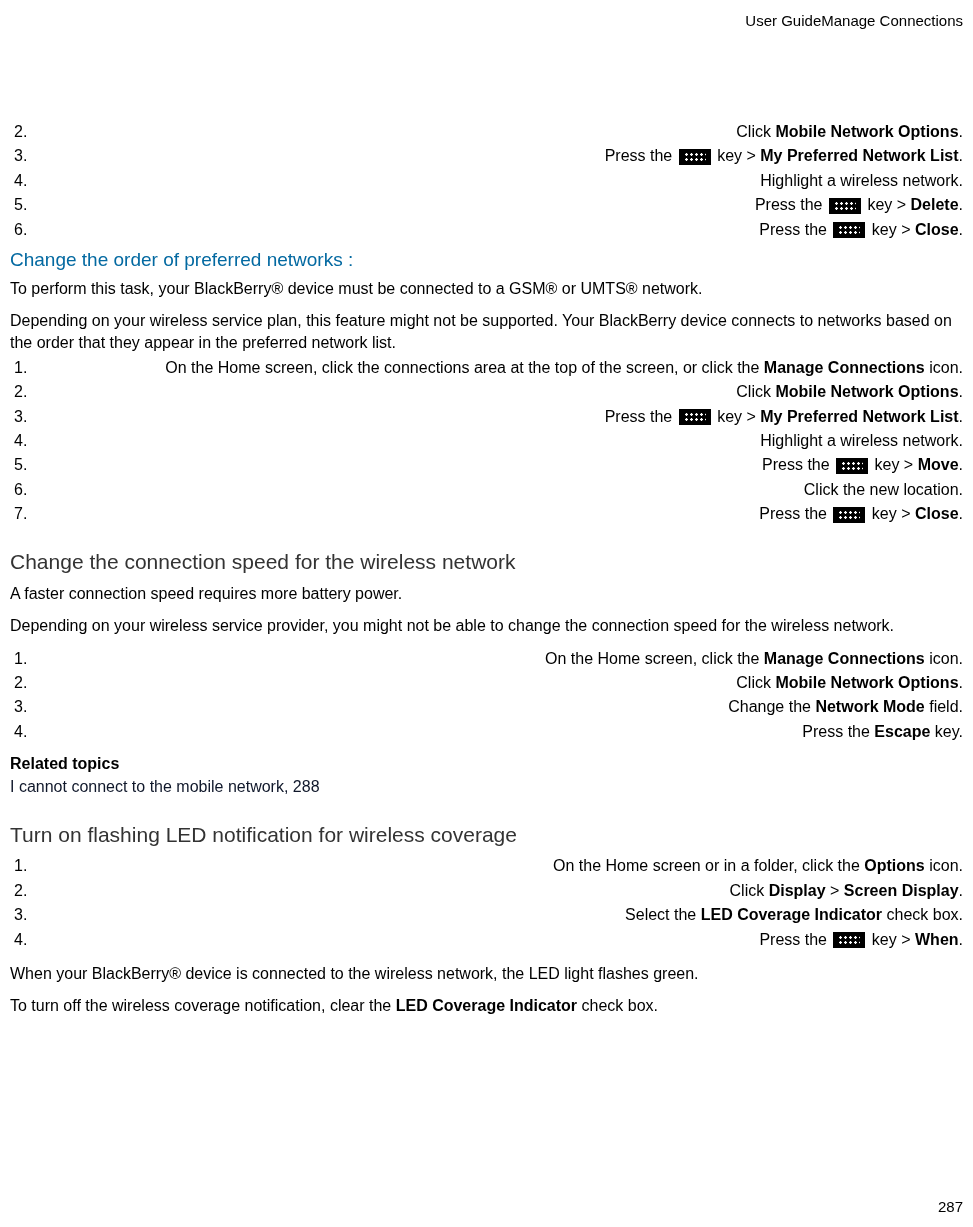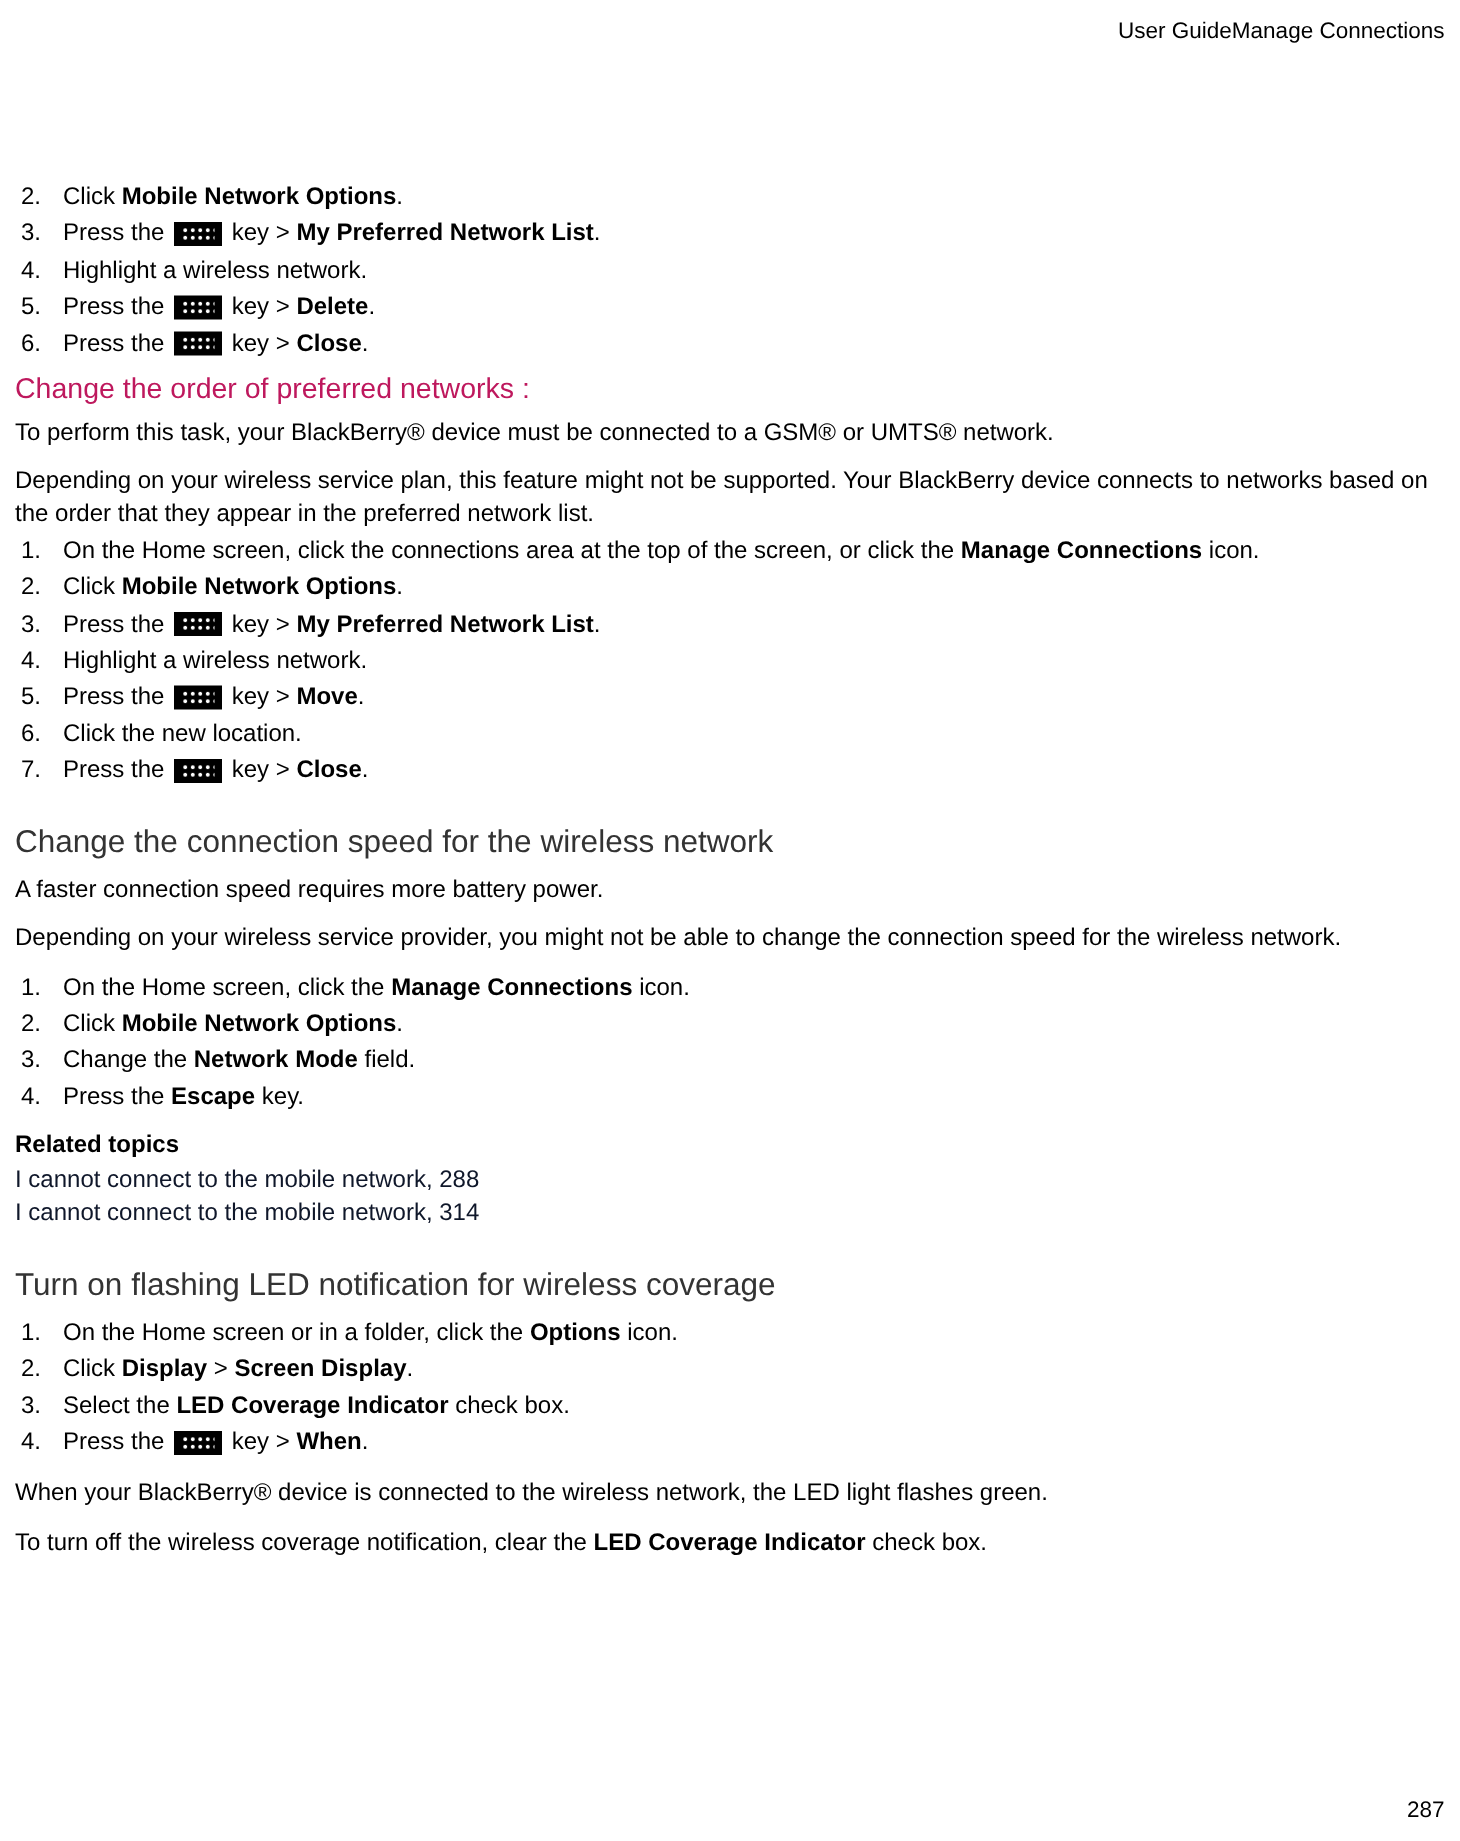--- a/index.html
+++ b/index.html
@@ -27,20 +27,21 @@
       display: flex;
       margin-bottom: 2px;
       padding-left: 4px;
     }
     .list-num {
       width: 28px;
       flex-shrink: 0;
     }
     .list-content {
       flex: 1;
+      text-align: right;
     }
     .bb-icon {
       display: inline-block;
       width: 32px;
       height: 16px;
       background: #000;
       vertical-align: middle;
       position: relative;
       margin: 0 2px;
     }
@@ -52,21 +53,21 @@
       width: 22px;
       height: 10px;
       background-image: radial-gradient(circle, #fff 1px, transparent 1.5px);
       background-size: 5px 5px;
       background-position: 0 0;
     }
     .heading {
       font-family: "Trebuchet MS", Arial, sans-serif;
       font-size: 19px;
       font-weight: normal;
-      color: #be185d;
+      color: #0369a1;
       margin-top: 6px;
       margin-bottom: 0;
     }
     .heading-large {
       font-family: "Trebuchet MS", Arial, sans-serif;
       font-size: 21px;
       font-weight: normal;
       color: #333;
       margin-top: 22px;
       margin-bottom: 6px;
@@ -183,21 +184,20 @@
   </div>
   <div class="list-item">
     <span class="list-num">4.</span>
     <span class="list-content"><span>Press the </span><span class="bold">Escape</span><span> key.</span></span>
   </div>
 </div>
 
 <div class="related-topics">
   <div class="bold">Related topics</div>
   <div class="link">I cannot connect to the mobile network, 288</div>
-  <div class="link">I cannot connect to the mobile network, 314</div>
 </div>
 
 <div class="heading-large">Turn on flashing LED notification for wireless coverage</div>
 
 <div>
   <div class="list-item">
     <span class="list-num">1.</span>
     <span class="list-content"><span>On the Home screen or in a folder, click the </span><span class="bold">Options</span><span> icon.</span></span>
   </div>
   <div class="list-item">

